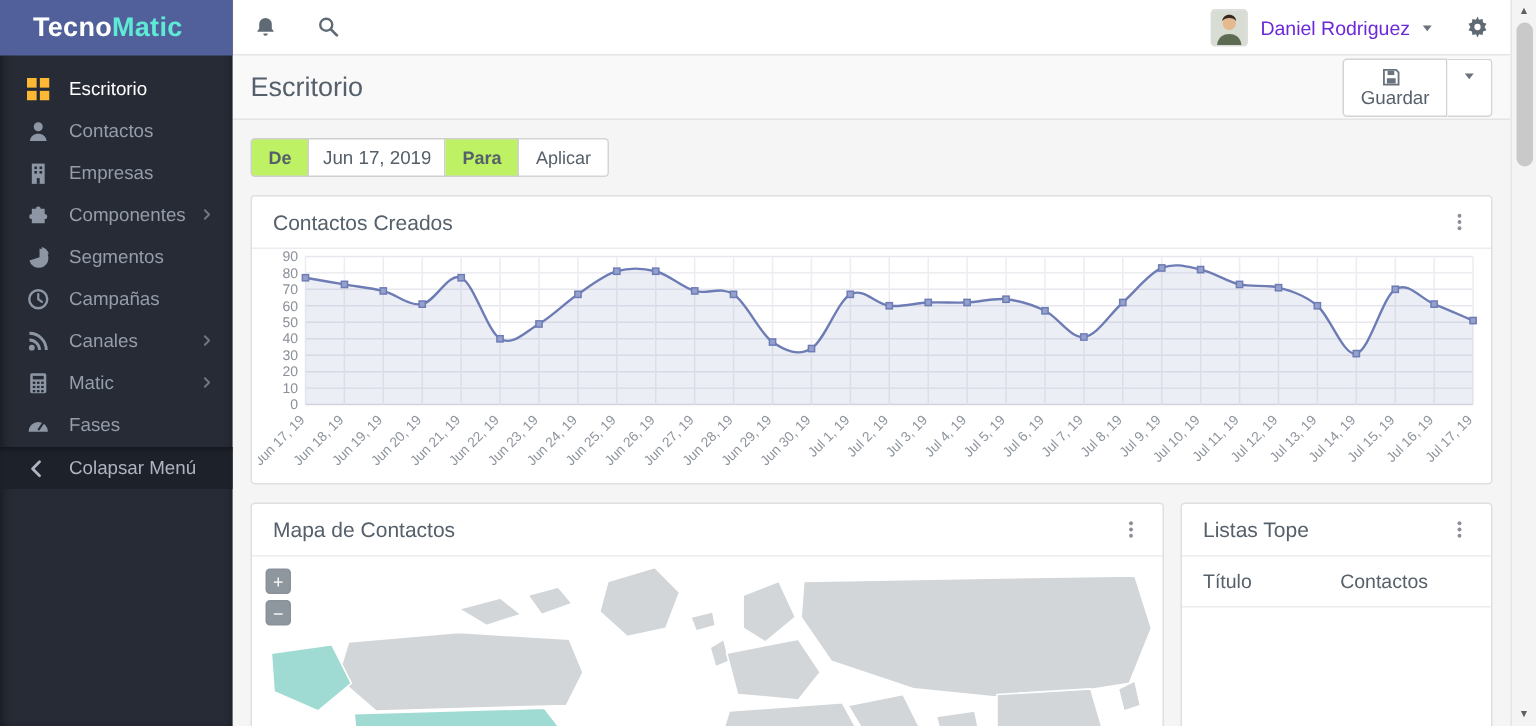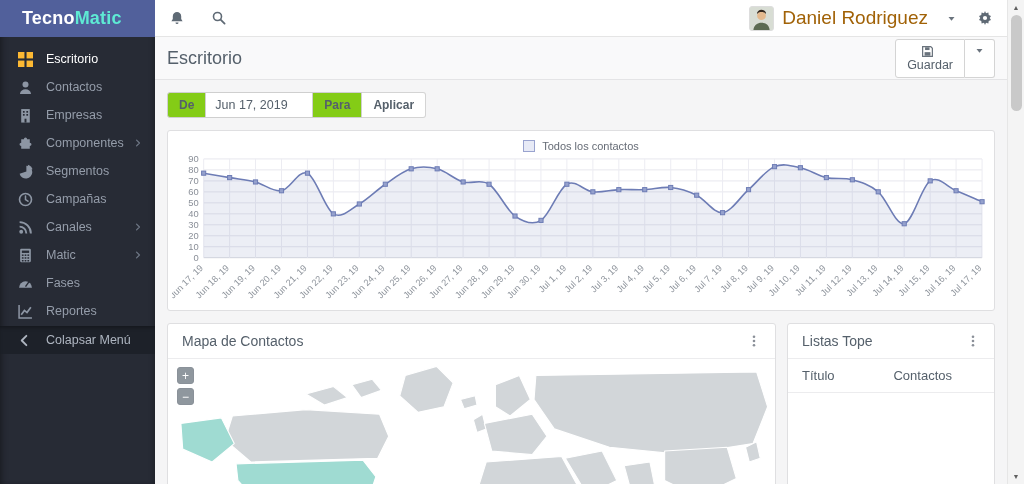--- a/index.html
+++ b/index.html
@@ -20,44 +20,44 @@
   .collapse-row { margin-top:1px; height:28px; display:flex; align-items:center; padding:0 12px 0 18px; background:#1d2129; color:#aeb5c0; font-size:12.5px; cursor:pointer; box-shadow:inset 0 3px 4px -2px rgba(0,0,0,.4); }
   .collapse-row .mi { width:13px; height:13px; margin-right:15px; display:inline-flex; color:#aeb5c0; }
   .mi svg, .icon svg { width:100%; height:100%; display:block; }
 
   
   .topbar { position:absolute; left:155px; top:0; width:852px; height:37px; background:#ffffff; border-bottom:1px solid #e5e5e5; display:flex; align-items:center; padding:0 14px; z-index:2; }
   .topbar .icon { width:16px; height:16px; color:#5f6a75; cursor:pointer; }
   .topbar .bell { margin-right:26px; }
   .topbar .right { margin-left:auto; display:flex; align-items:center; }
   .avatar { width:25px; height:25px; border-radius:3px; overflow:hidden; border:1px solid #ddd; margin-right:8px; cursor:pointer; background:#dfe4de; }
-  .user-chip { display:flex; align-items:center; cursor:pointer; color:#a16207; font-size:19px;gap:12px; }
+  .user-chip { display:flex; align-items:center; cursor:pointer; color:#6d28d9; font-size:13px; }
   .user-chip .caret { width:11px; height:11px; margin-left:6px; color:#6a737d; display:inline-flex; }
   .topbar .gear { margin-left:20px; width:16px; height:16px; }
 
   
   .main { position:absolute; left:155px; top:37px; width:852px; height:447px; background:#f5f5f6; }
   .page-head { height:43px; display:flex; align-items:center; padding:0 12px 0 12px; border-bottom:1px solid #e4e4e6; background:#f9f9fa; }
   .page-title { font-size:18px; color:#55606b; font-weight:400; }
   .save-group { margin-left:auto; display:flex; }
   .btn { background:#ffffff; border:1px solid #d4d4d4; color:#55606b; font-size:12.5px; padding:5px 11px; cursor:pointer; display:flex; align-items:center; font-family:inherit;flex-direction:column; }
   .save-main { border-radius:3px 0 0 3px; }
   .save-main .icon { width:13px; height:13px; margin-right:6px; color:#6a737d; }
   .save-caret { border-left:none; border-radius:0 3px 3px 0; padding:5px 9px; }
   .save-caret .icon { width:11px; height:11px; color:#6a737d; }
 
   .content { padding:12px 12px 0 12px; }
 
   
   .datefilter { display:flex; margin-bottom:12px; }
-  .df-addon { background:#84cc16; border:1px solid #cfcfcf; font-size:12px; font-weight:bold; color:#55606b; padding:5px 11px; display:flex; align-items:center; }
+  .df-addon { background:#bef264; border:1px solid #cfcfcf; font-size:12px; font-weight:bold; color:#55606b; padding:5px 11px; display:flex; align-items:center; }
   .df-addon.first { border-radius:3px 0 0 3px; }
-  .df-input { border:1px solid #cfcfcf; border-left:none; width:107px; font-size:12.5px; color:#55606b; padding:5px 9px; font-family:inherit; outline:none; }
+  .df-input { border:1px solid #cfcfcf; border-left:none; width:91px; font-size:12.5px; color:#55606b; padding:5px 9px; font-family:inherit; outline:none; }
   .df-mid { border-left:none; }
-  .df-apply { border-left:none; border-radius:0 3px 3px 0; font-weight:bold; font-size:12px; }
+  .df-apply { border-left:none; border-radius:0 3px 3px 0; font-weight:normal; font-size:12px; }
 
   
   .panel { background:#ffffff; border:1px solid #dfdfe1; border-radius:3px; }
   .panel-head { display:flex; align-items:center; padding:9px 14px; border-bottom:1px solid #ececee; }
   .panel-title { font-size:14px; color:#55606b; }
   .panel-menu { margin-left:auto; width:14px; height:14px; color:#8a8f98; cursor:pointer; display:inline-flex; }
 
   .chart-panel { margin-bottom:12px; }
   .legend-row { display:flex; justify-content:center; align-items:center; padding:9px 0 2px 0; }
   .legend-swatch { width:12px; height:12px; background:#e7eaf6; border:1px solid #99a3cf; margin-right:7px; cursor:pointer; }
@@ -200,29 +200,20 @@
           </span>
         </li>
         <li>
           <span class="mi">
             <svg viewBox="0 0 14 14">
               <path d="M1 11a6 6 0 1 1 12 0z" fill="currentColor"></path>
               <line x1="7" y1="10" x2="10.2" y2="5.4" stroke="#272b35" stroke-width="1.3"></line>
             </svg>
           </span>
           <span>Fases</span>
-        </li>
-        <li>
-          <span class="mi">
-            <svg viewBox="0 0 14 14">
-              <path d="M1 1v12h12" fill="none" stroke="currentColor" stroke-width="1.4"></path>
-              <path d="M3 10l3-4 2.4 2L12 3" fill="none" stroke="currentColor" stroke-width="1.6"></path>
-            </svg>
-          </span>
-          <span>Reportes</span>
         </li>
       </ul>
     <div class="collapse-row">
       <span class="mi">
           <svg viewBox="0 0 14 14">
             <path d="M9 2L4 7l5 5" fill="none" stroke="currentColor" stroke-width="2" stroke-linecap="round" stroke-linejoin="round"></path>
           </svg>
         </span>
       <span>Colapsar Menú</span>
     </div>
@@ -294,23 +285,29 @@
     <div class="content">
 
       <div class="datefilter">
         <span class="df-addon first">De</span>
         <input class="df-input" value="Jun 17, 2019" style="">
         <span class="df-addon df-mid">Para</span>
         <button class="btn df-apply">Aplicar</button>
       </div>
 
       <div class="panel chart-panel">
-        <div class="legend-row">
-          <span class="legend-swatch"></span>
-          <span class="legend-label">Todos los contactos</span>
+        <div class="panel-head">
+          <span class="panel-title">Contactos Creados</span>
+          <span class="panel-menu">
+              <svg viewBox="0 0 14 14" fill="currentColor">
+                <circle cx="7" cy="2.8" r="1.3"></circle>
+                <circle cx="7" cy="7" r="1.3"></circle>
+                <circle cx="7" cy="11.2" r="1.3"></circle>
+              </svg>
+            </span>
         </div>
         <div class="chart-wrap">
           <svg id="chart-svg" viewBox="0 0 828 154" preserveAspectRatio="xMidYMid meet">
               <line x1="32" y1="105" x2="820" y2="105" stroke="#d8d9de" stroke-width="1"></line>
               <text x="27" y="108.2" text-anchor="end" font-size="9.5" fill="#8a8f98">0</text>
               <line x1="32" y1="93.88888888888889" x2="820" y2="93.88888888888889" stroke="#e7e7ee" stroke-width="1"></line>
               <text x="27" y="97.08888888888889" text-anchor="end" font-size="9.5" fill="#8a8f98">10</text>
               <line x1="32" y1="82.77777777777779" x2="820" y2="82.77777777777779" stroke="#e7e7ee" stroke-width="1"></line>
               <text x="27" y="85.97777777777779" text-anchor="end" font-size="9.5" fill="#8a8f98">20</text>
               <line x1="32" y1="71.66666666666667" x2="820" y2="71.66666666666667" stroke="#e7e7ee" stroke-width="1"></line>

